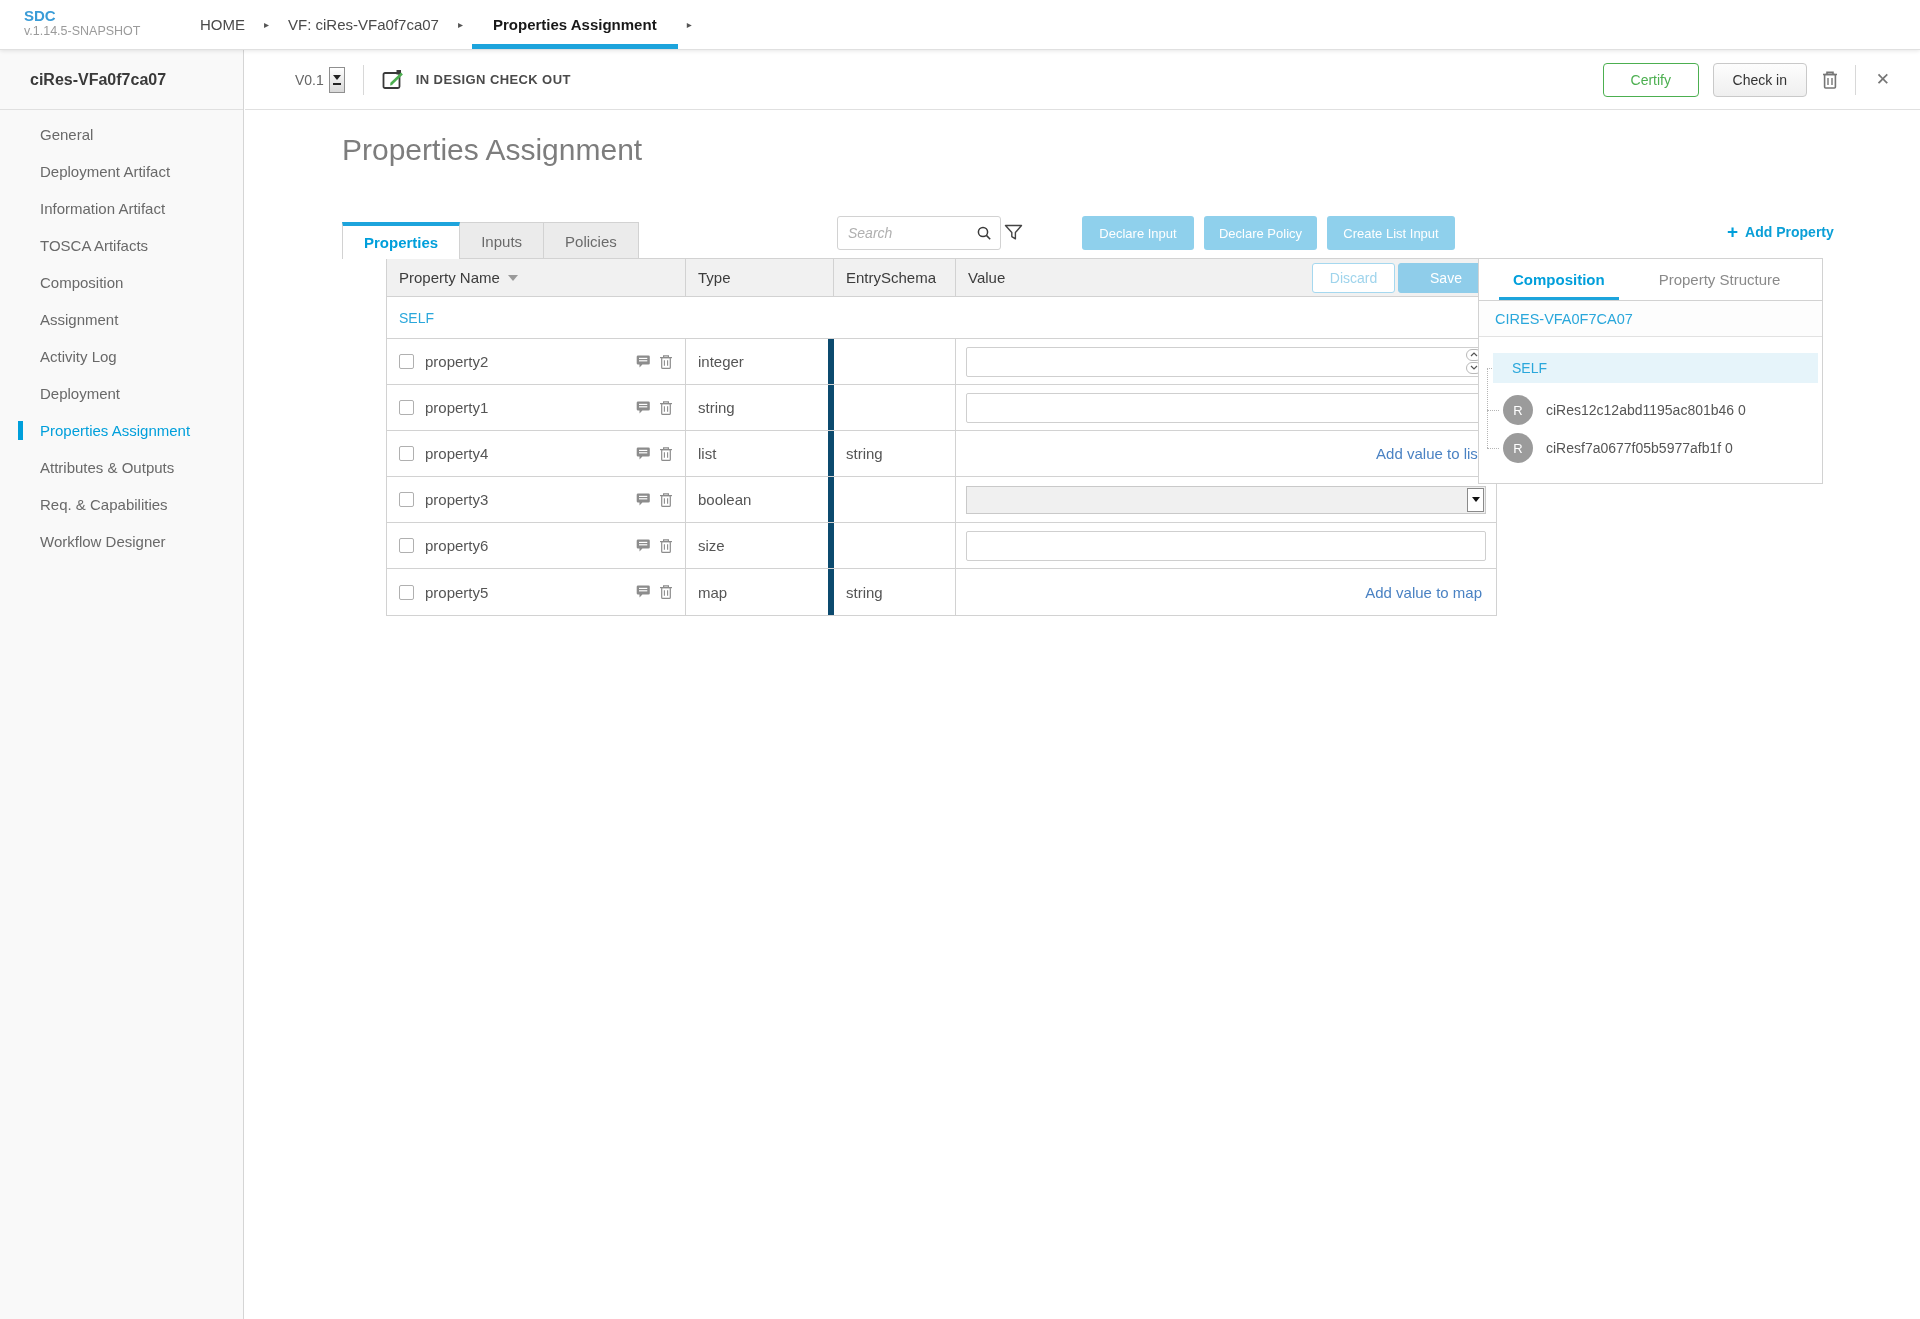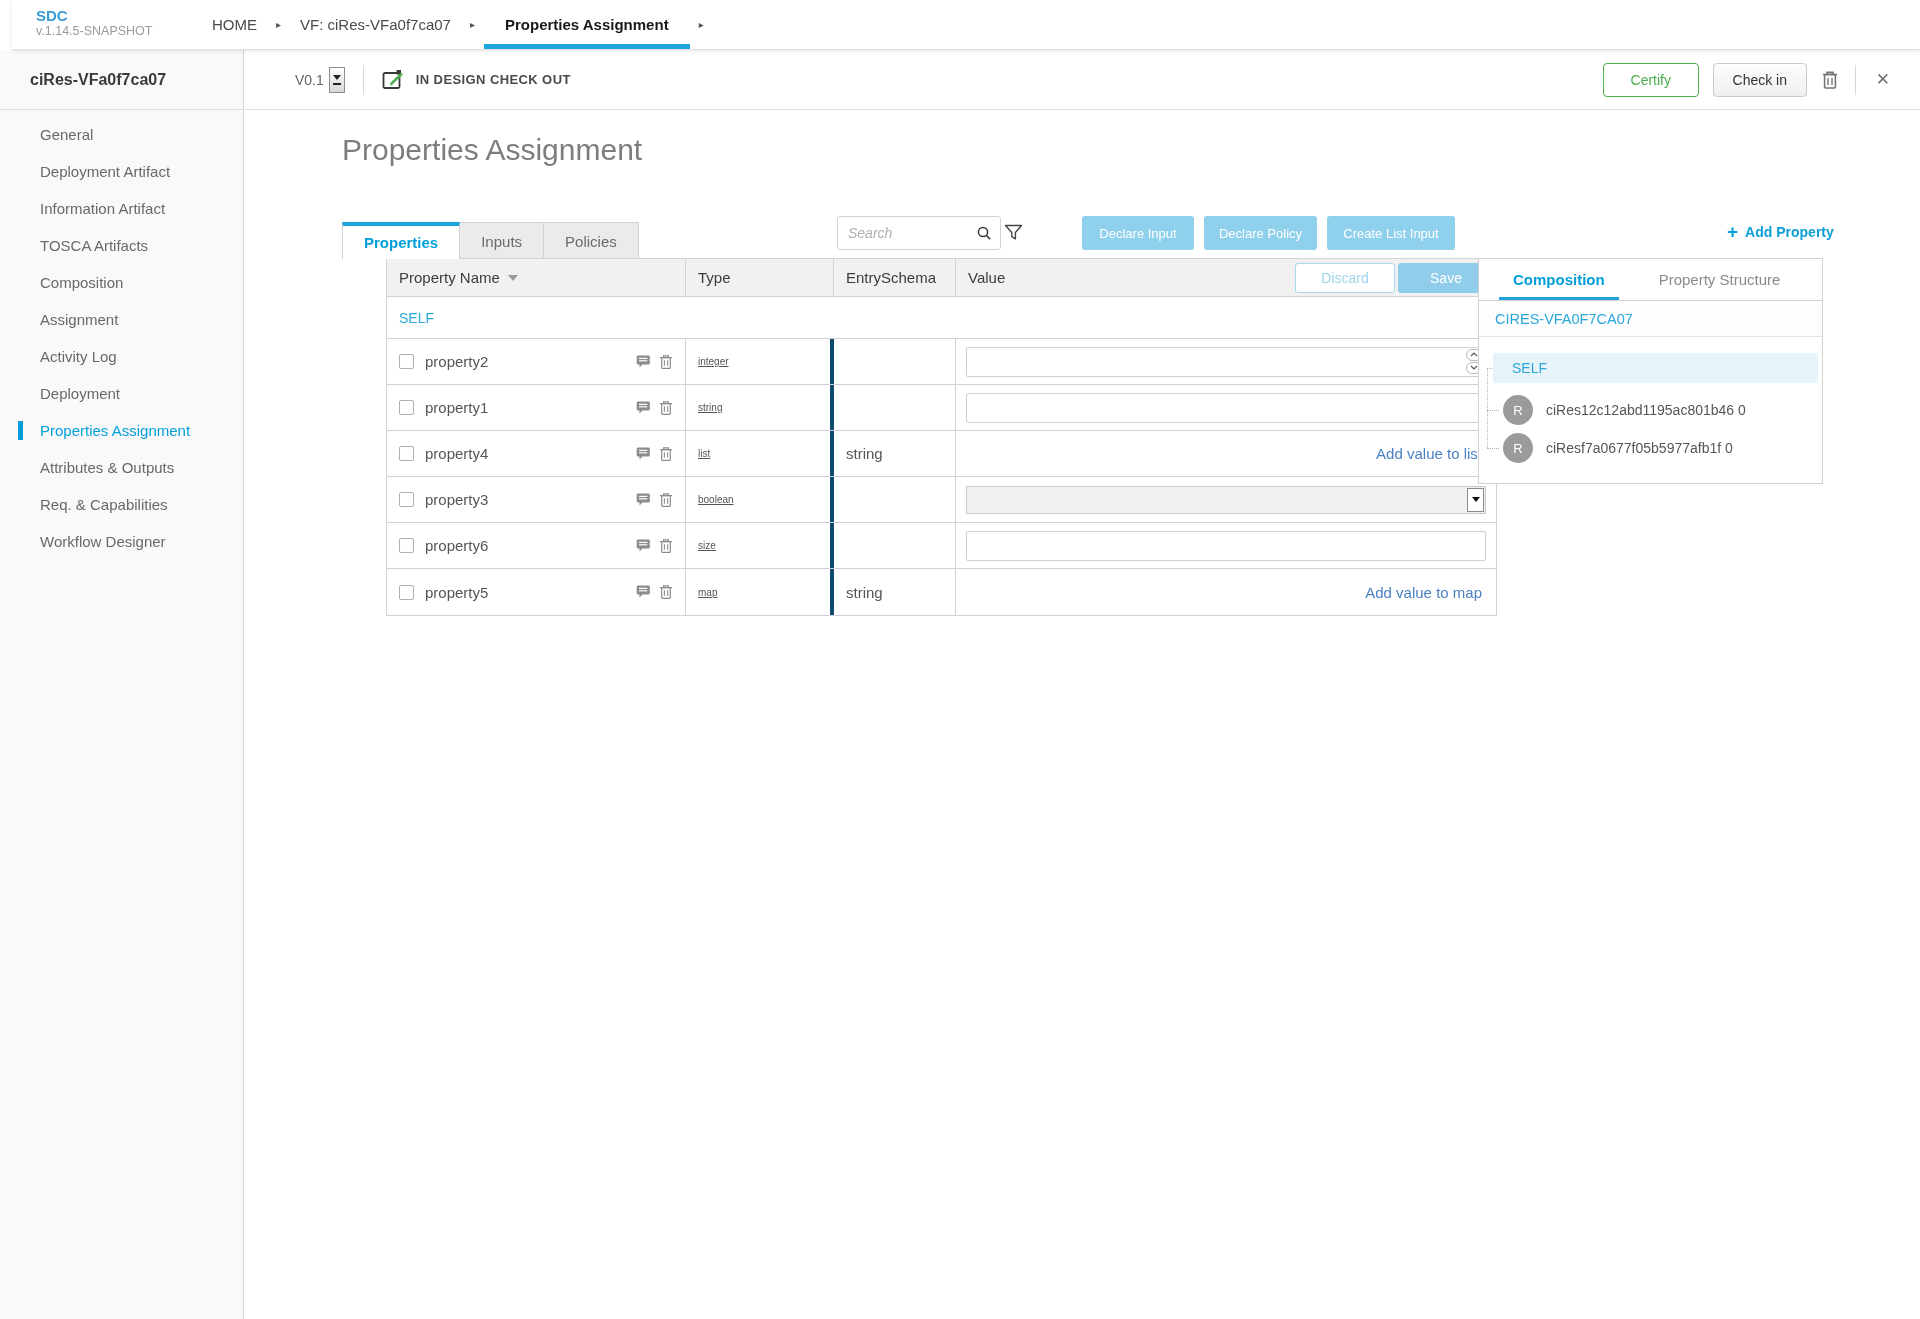--- a/index.html
+++ b/index.html
@@ -4,21 +4,21 @@
 <style>
   * { box-sizing: border-box; margin: 0; padding: 0; }
   html,body { width:1920px; height:1319px; }
   body {
     font-family: "Liberation Sans", sans-serif;
     background:#fff; color:#4a4a4a; position:relative; overflow:hidden;
   }
   svg { display:block; }
 
   
-  .top-header{position:absolute;top:0;left:12px;right:0;height:50px;background:#fff;
+  .top-header{position:absolute;top:0;left:0;right:0;height:50px;background:#fff;
     border-bottom:1px solid #e0e0e0;box-shadow:0 1px 4px rgba(0,0,0,.10);z-index:10;display:flex;}
   .logo-block{padding:7px 0 0 24px;width:190px;}
   .logo-title{color:#3a9cd7;font-weight:bold;font-size:15px;line-height:17px;}
   .logo-version{color:#9b9b9b;font-size:12.5px;line-height:15px;}
   .breadcrumbs{display:flex;align-items:center;height:100%;}
   .crumb{font-size:15px;color:#4a4a4a;margin:0 10px;cursor:pointer;white-space:nowrap;}
   .crumb.active{font-weight:bold;color:#191919;height:100%;display:flex;align-items:center;
     padding:0 21px;margin:0;position:relative;}
   .crumb.active::after{content:'';position:absolute;left:0;right:0;bottom:0;height:5px;background:#1da4dc;}
   .crumb-arrow{color:#555;font-size:10px;margin:0 9px;}
@@ -81,31 +81,31 @@
   .ptable{position:absolute;left:97px;top:147px;width:1111px;border:1px solid #d2d2d2;margin-left:44px;}
   .thead{display:flex;height:38px;background:#f1f1f1;border-bottom:1px solid #d2d2d2;align-items:center;position:relative;}
   .th{font-size:15px;color:#3c3c3c;padding-left:12px;display:flex;align-items:center;height:100%;}
   .col-name{width:299px;border-right:1px solid #d2d2d2;}
   .col-type{width:148px;border-right:1px solid #d2d2d2;}
   .col-schema{width:122px;border-right:1px solid #d2d2d2;}
   .col-value{flex:1;}
   .sort-caret{width:0;height:0;border-left:5px solid transparent;border-right:5px solid transparent;
     border-top:6px solid #9a9a9a;margin-left:8px;}
   .thead-actions{position:absolute;right:2px;top:4px;display:flex;gap:3px;}
-  .btn-discard{width:100px;height:30px;background:#fff;border:1px solid #a5d8ef;color:#9fd4ec;font-size:14px;
+  .btn-discard{width:83px;height:30px;background:#fff;border:1px solid #a5d8ef;color:#9fd4ec;font-size:14px;
     border-radius:3px;cursor:pointer;font-family:inherit;}
   .btn-save{width:96px;height:30px;background:#8fcdea;border:1px solid #8fcdea;color:#fff;font-size:14px;
     border-radius:3px;cursor:pointer;font-family:inherit;}
   .group-row{height:42px;border-bottom:1px solid #d2d2d2;display:flex;align-items:center;padding-left:12px;}
   .group-row span{color:#2aa7db;font-size:14px;cursor:pointer;}
   .trow{display:flex;height:46px;border-bottom:1px solid #d2d2d2;background:#fff;}
   .trow:last-child{border-bottom:none;}
   .cell{display:flex;align-items:center;}
   .cell-name{width:299px;border-right:1px solid #d2d2d2;padding:0 8px 0 12px;gap:11px;}
-  .cell-type{width:148px;border-right:4px solid #0c4a6e;padding-left:12px;font-size:10px;color:#555;text-decoration:underline;}
+  .cell-type{width:148px;border-right:6px solid #0c4a6e;padding-left:12px;font-size:15px;color:#555;}
   .cell-schema{width:122px;border-right:1px solid #d2d2d2;padding-left:12px;font-size:15px;color:#555;}
   .cell-value{flex:1;padding:0 10px;}
   .cb{width:15px;height:15px;border:1px solid #b0b0b0;border-radius:2px;background:#fff;cursor:pointer;flex:none;}
   .prop-name{font-size:15px;color:#555;}
   .row-icons{margin-left:auto;display:flex;gap:7px;align-items:center;padding-right:4px;}
   .row-icons span{cursor:pointer;display:flex;}
   .val-input{width:100%;height:30px;border:1px solid #cfcfcf;border-radius:2px;padding:0 8px;font-size:14px;font-family:inherit;color:#555;}
   .num-wrap{position:relative;width:100%;}
   .spin{position:absolute;right:4px;top:2px;display:flex;flex-direction:column;gap:1px;}
   .spin-btn{width:16px;height:12px;border:1px solid #b9b9b9;border-radius:7px;background:#fff;

